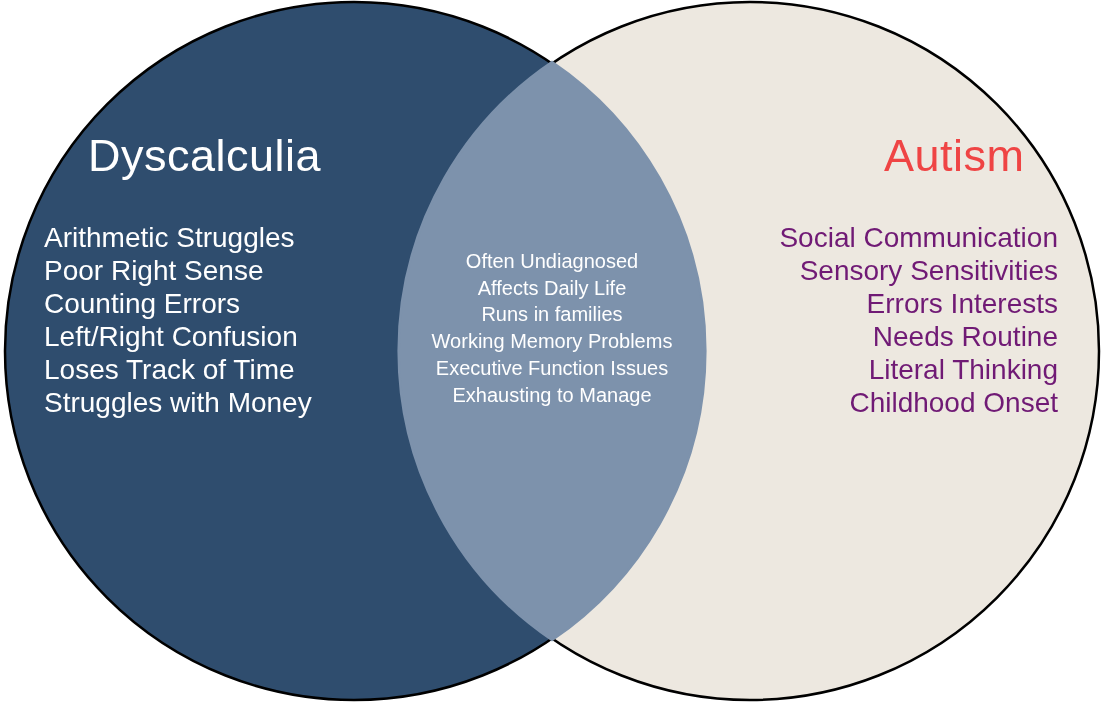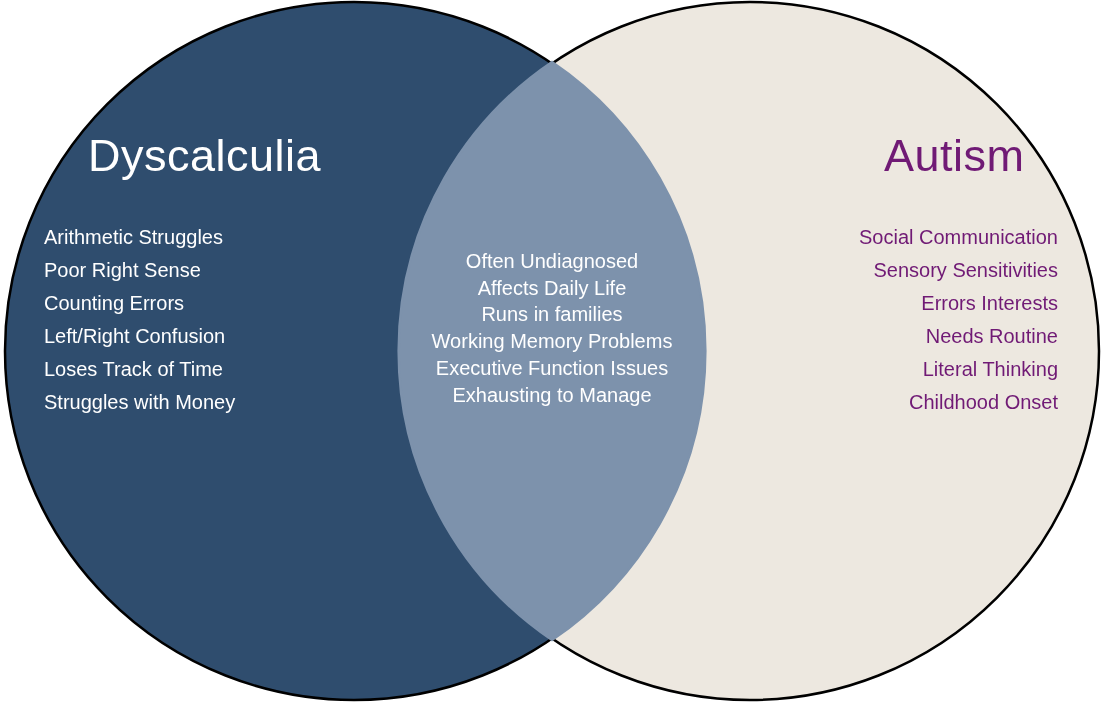--- a/index.html
+++ b/index.html
@@ -30,24 +30,24 @@
     letter-spacing: 0.5px;
   }
   .title-left {
     left: 88px;
     top: 130px;
     color: #ffffff;
   }
   .title-right {
     left: 884px;
     top: 130px;
-    color: #701a75;
+    color: #ef4444;
   }
   .item-list {
-    font-size: 20px;
+    font-size: 28px;
     line-height: 33px;
   }
   .list-left {
     left: 44px;
     top: 221px;
     text-align: left;
     color: #ffffff;
   }
   .list-right {
     right: 46px;

